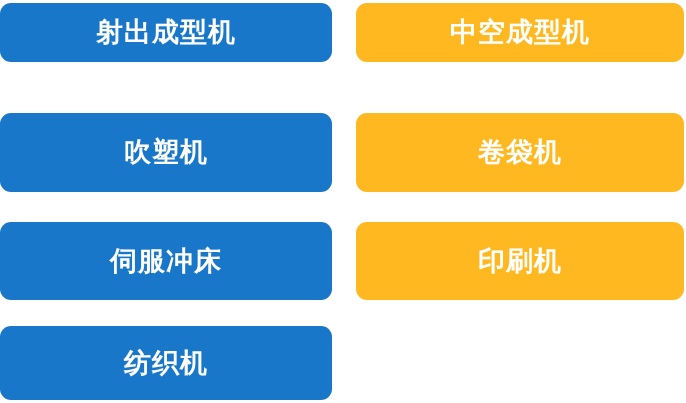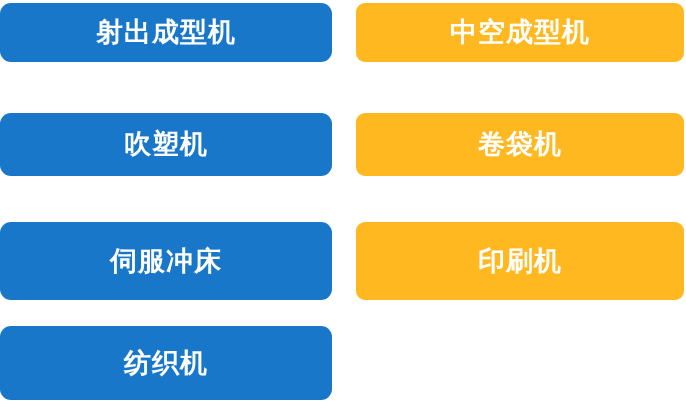--- a/index.html
+++ b/index.html
@@ -35,24 +35,24 @@
     line-height: 1;
     letter-spacing: 1px;
     user-select: none;
     cursor: pointer;
     border: none;
     padding: 0;
     font-family: "Liberation Sans", "DejaVu Sans", sans-serif;
   }
 
   .col-left  { left: 0px;   width: 332px; }
-  .col-right { left: 356px; width: 328px; border-radius: 9px; }
+  .col-right { left: 356px; width: 328px; }
 
   .row-1 { top: 3px;   height: 59px; }
-  .row-2 { top: 113px; height: 63px; text-align: center; }
+  .row-2 { top: 113px; height: 79px; text-align: center; }
   .row-3 { top: 222px; height: 78px; }
   .row-4 { top: 326px; height: 74px; }
 
   .tone-blue   { background: #1977c9; }
   .tone-yellow { background: #ffb81f; }
 
   .button-label {
     display: block;
     white-space: nowrap;
   }

